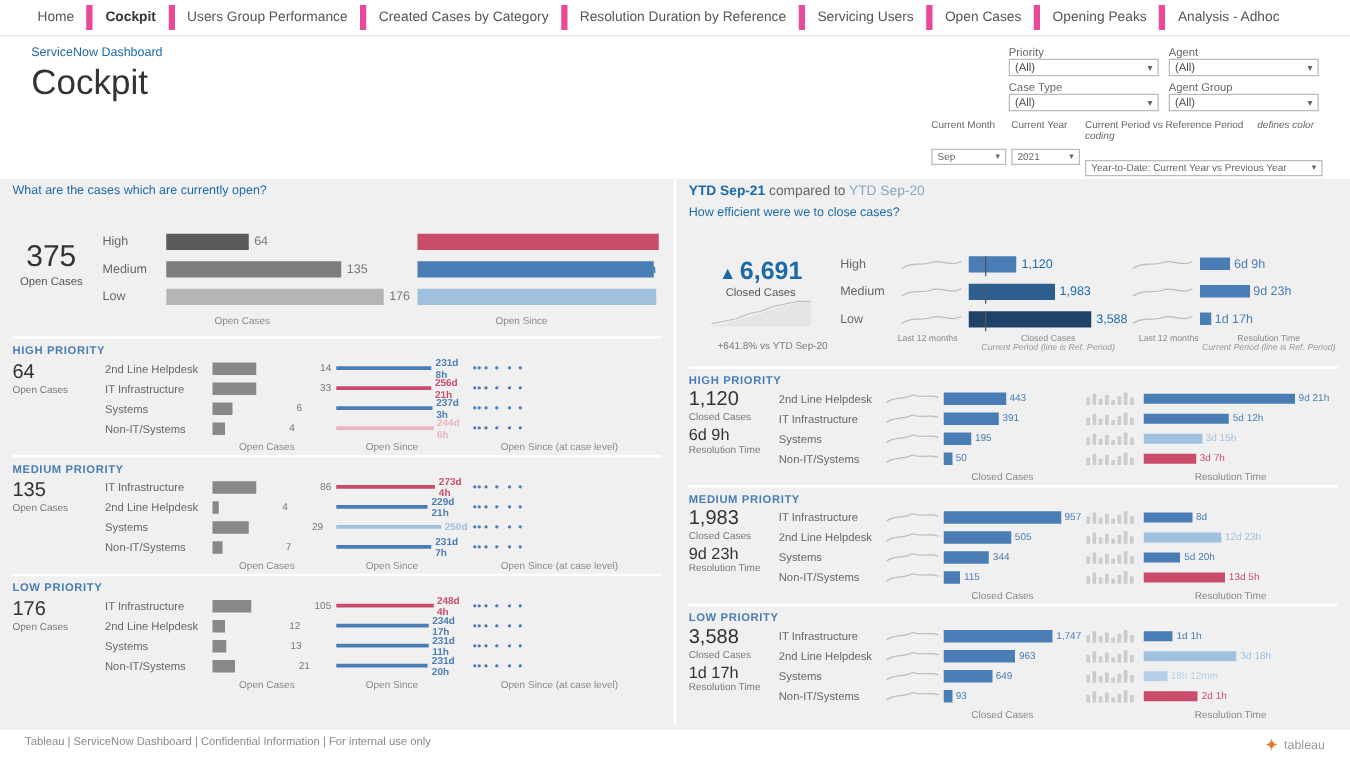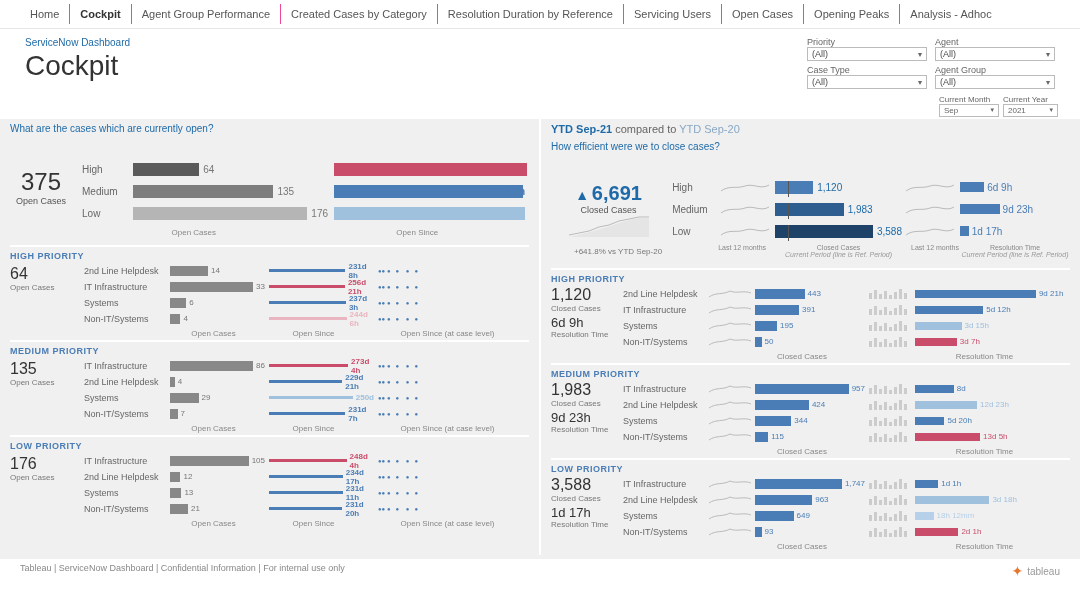--- a/index.html
+++ b/index.html
@@ -1,18 +1,18 @@
 <!DOCTYPE html>
 <html><head>
 <meta charset="utf-8">
 <style>
 * { box-sizing: border-box; margin: 0; padding: 0; }
 body { font-family: Arial, Helvetica, sans-serif; font-size: 10px; color: #4a4a4a; background: #fff; width: 1080px; }
 .topnav { display: flex; padding: 4px 20px; border-bottom: 1px solid #e5e5e5; gap: 0; }
-.topnav a { padding: 4px 10px; font-size: 11px; color: #555; text-decoration: none; border-right: 1px solid #ec4899; }
+.topnav a { padding: 4px 10px; font-size: 11px; color: #555; text-decoration: none; border-right: 5px solid #ec4899; }
 .topnav a:last-child { border-right: none; }
 .topnav a.active { font-weight: bold; color: #333; }
 .header { display: flex; justify-content: space-between; padding: 8px 25px 4px; }
 .header-left h1 { font-size: 28px; font-weight: normal; color: #333; margin-top: 2px; }
 .header-left .sub { font-size: 10px; color: #1e6aa8; }
 .filters { display: grid; grid-template-columns: 120px 120px; gap: 4px 8px; }
 .filter-block { display: flex; flex-direction: column; }
 .filter-block label { font-size: 9px; color: #666; }
 .filter-block .sel { border: 1px solid #bbb; font-size: 9px; padding: 1px 4px; display:flex; justify-content:space-between; align-items:center; background:#fff; }
 .filter-block .sel::after { content:"▾"; font-size:8px; color:#666; }
@@ -38,36 +38,36 @@
 .hero-bars .axis span { flex:1; text-align:center; }
 .hline { height:2px; background:#fff; margin:2px 0; }
 .prio-hdr { font-size:9px; font-weight:bold; letter-spacing:0.5px; color:#4a7db5; padding:2px 0; }
 .prio-block { display:flex; gap:8px; background:#f0f0f0; }
 .prio-left { width:66px; padding-top:2px; }
 .prio-left .num { font-size:16px; color:#333; }
 .prio-left .lbl { font-size:8px; color:#777; }
 .prio-bars { flex:1; display:flex; flex-direction:column; gap:1px; }
 .prio-row { display:flex; align-items:center; height:15px; gap:4px; }
 .prio-row .nm { width:82px; font-size:9px; color:#666; }
-.prio-row .oc { width:95px; display:flex; align-items:center; }
+.prio-row .oc { width:95px; display:flex; align-items:center;gap:48px; }
 .prio-row .oc .bar { height:10px; background:#888; }
 .prio-row .oc .v { font-size:8px; color:#777; margin-left:3px;}
 .prio-row .os { width:105px; display:flex; align-items:center;font-weight:bold; }
 .prio-row .os .bar { height:3px; }
 .prio-row .os .v { font-size:8px; margin-left:3px; }
 .prio-row .dots { flex:1; display:flex; gap:2px; align-items:center; font-size:6px; color:#4a7db5; letter-spacing:0px; }
 .prio-axis { display:flex; font-size:8px; color:#888; padding-top:2px; }
 .prio-axis .nm { width:82px; }
 .prio-axis .a { text-align:center; }
 .prio-axis .a1 { width:95px; }
 .prio-axis .a2 { width:105px; }
 .prio-axis .a3 { flex:1; }
 
 .r-controls { display:flex; gap:4px; padding:2px 10px; font-size:8px; color:#666; }
-.r-controls .c { display:flex; flex-direction:column; }
+.r-controls .c { display:flex; flex-direction:column;gap:15px; }
 .r-controls .sel { border:1px solid #bbb; padding:1px 4px; display:flex; justify-content:space-between; background:#fff; }
 .r-controls .sel::after { content:"▾"; font-size:7px; }
 .r-hero { display:flex; gap:6px; }
 .r-bignum { text-align:center; padding:4px; }
 .r-bignum .tri { color:#1e6aa8; font-size:14px; }
 .r-bignum .num { font-size:20px; color:#1e6aa8; font-weight:bold; }
 .r-bignum .lbl { font-size:9px; color:#555; }
 .r-bignum .delta { font-size:8px; color:#777; margin-top:6px;margin-left:19px;}
 .r-hero-bars { flex:1; display:flex; flex-direction:column; gap:4px; }
 .r-row { display:flex; align-items:center; height:18px; gap:4px; }
@@ -111,21 +111,21 @@
 .tblogo { display:flex; align-items:center; gap:4px; color:#999; font-size:10px;}
 .crossdots { font-size:14px; color:#e8762c; }
 .r-axis2 { font-size:7px; color:#999; font-style:italic;}
 </style>
 </head>
 <body>
 
 <div class="topnav" id="topnav">
     <a href="#">Home</a>
     <a href="#" class="active">Cockpit</a>
-    <a href="#">Agent Group Performance</a>
+    <a href="#">Users Group Performance</a>
     <a href="#">Created Cases by Category</a>
     <a href="#">Resolution Duration by Reference</a>
     <a href="#">Servicing Users</a>
     <a href="#">Open Cases</a>
     <a href="#">Opening Peaks</a>
     <a href="#">Analysis - Adhoc</a>
   </div>
 
 <div class="header">
   <div class="header-left">
@@ -154,20 +154,24 @@
 
 <div class="r-controls" id="rcontrols" style="justify-content:flex-end; padding-right:22px;">
  <div class="c" style="width:60px">
       <span>Current Month</span>
       <div class="sel">Sep</div>
     </div>
  <div class="c" style="width:55px">
       <span>Current Year</span>
       <div class="sel">2021</div>
     </div>
+ <div class="c" style="width:190px">
+      <span>Current Period vs Reference Period &nbsp;&nbsp;&nbsp; <i>defines color coding</i></span>
+      <div class="sel">Year-to-Date: Current Year vs Previous Year</div>
+    </div>
   </div>
 
 <div class="body">
   <div class="col col-left">
     <div class="subq">What are the cases which are currently open?</div>
     <div class="hero">
       <div class="bignum">
         <div class="num">375</div>
         <div class="lbl">Open Cases</div>
       </div>
@@ -647,21 +651,21 @@
                   <span class="v" style="color:#4a7db5">8d</span>
                 </div>
     </div>
               <div class="r-prow">
       <div class="nm">2nd Line Helpdesk</div>
       <svg class="spark" width="42" height="13">
                   <path d="M0,10 C7,5 14,8 21,4 C28,7 35,3 42,6" stroke="#bbb" fill="none"></path>
                 </svg>
       <div class="cc">
                   <div class="bar" style="width:49%;background:#4a7db5"></div>
-                  <span class="v">424</span>
+                  <span class="v">505</span>
                 </div>
       <svg class="rtspark" width="42" height="13">
                   <rect x="0" y="6" width="3" height="6" fill="#ccc"></rect>
                   <rect x="5" y="3" width="3" height="9" fill="#ccc"></rect>
                   <rect x="10" y="7" width="3" height="5" fill="#ccc"></rect>
                   <rect x="15" y="4" width="3" height="8" fill="#ccc"></rect>
                   <rect x="20" y="8" width="3" height="4" fill="#ccc"></rect>
                   <rect x="25" y="5" width="3" height="7" fill="#ccc"></rect>
                   <rect x="30" y="2" width="3" height="10" fill="#ccc"></rect>
                   <rect x="35" y="6" width="3" height="6" fill="#ccc"></rect>

